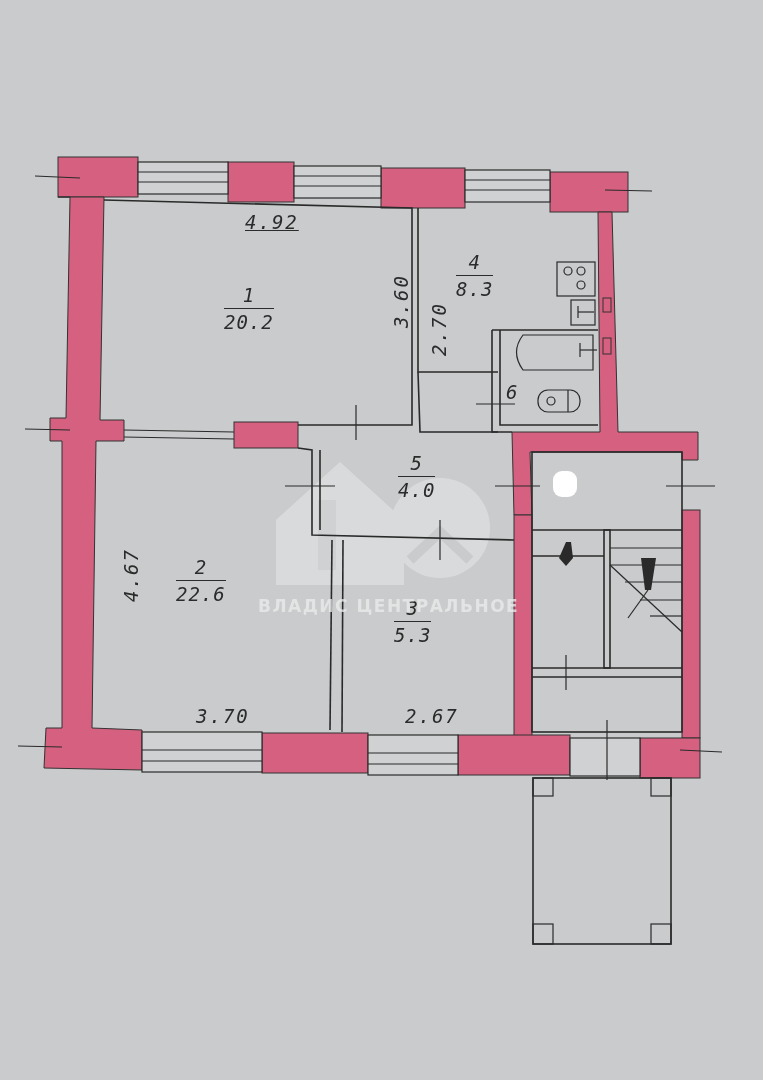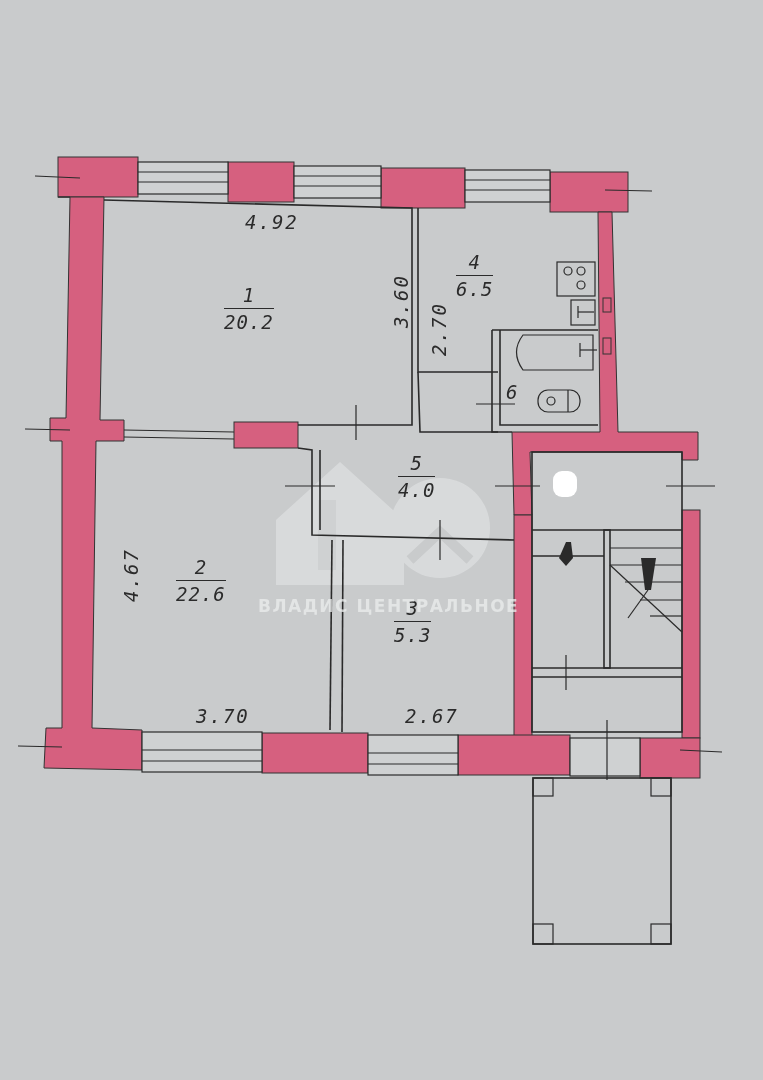--- a/index.html
+++ b/index.html
@@ -161,31 +161,31 @@
 <div class="room" style="left:176px;top:556px;">
   <span class="num">2</span>
   <span class="area">22.6</span>
 </div>
 <div class="room" style="left:394px;top:597px;">
   <span class="num">3</span>
   <span class="area">5.3</span>
 </div>
 <div class="room" style="left:456px;top:251px;">
   <span class="num">4</span>
-  <span class="area">6.5</span>
+  <span class="area">8.3</span>
 </div>
 <div class="room" style="left:398px;top:452px;">
   <span class="num">5</span>
   <span class="area">4.0</span>
 </div>
 <div class="room" style="left:506px;top:379px;">
   <span class="area">6</span>
 </div>
 
-<div class="lbl" style="left:245px;top:211px;">4.92</div>
+<div class="lbl" style="left:245px;top:211px;text-decoration:underline;">4.92</div>
 <div class="lbl vert" style="left:374px;top:290px;">3.60</div>
 <div class="lbl vert" style="left:412px;top:318px;">2.70</div>
 <div class="lbl vert" style="left:104px;top:564px;">4.67</div>
 <div class="lbl" style="left:196px;top:705px;">3.70</div>
 <div class="lbl" style="left:405px;top:705px;text-align:center;">2.67</div>
 
 <div class="wm-text">ВЛАДИС ЦЕНТРАЛЬНОЕ</div>
 <div class="dot"></div>
 
 </body></html>

